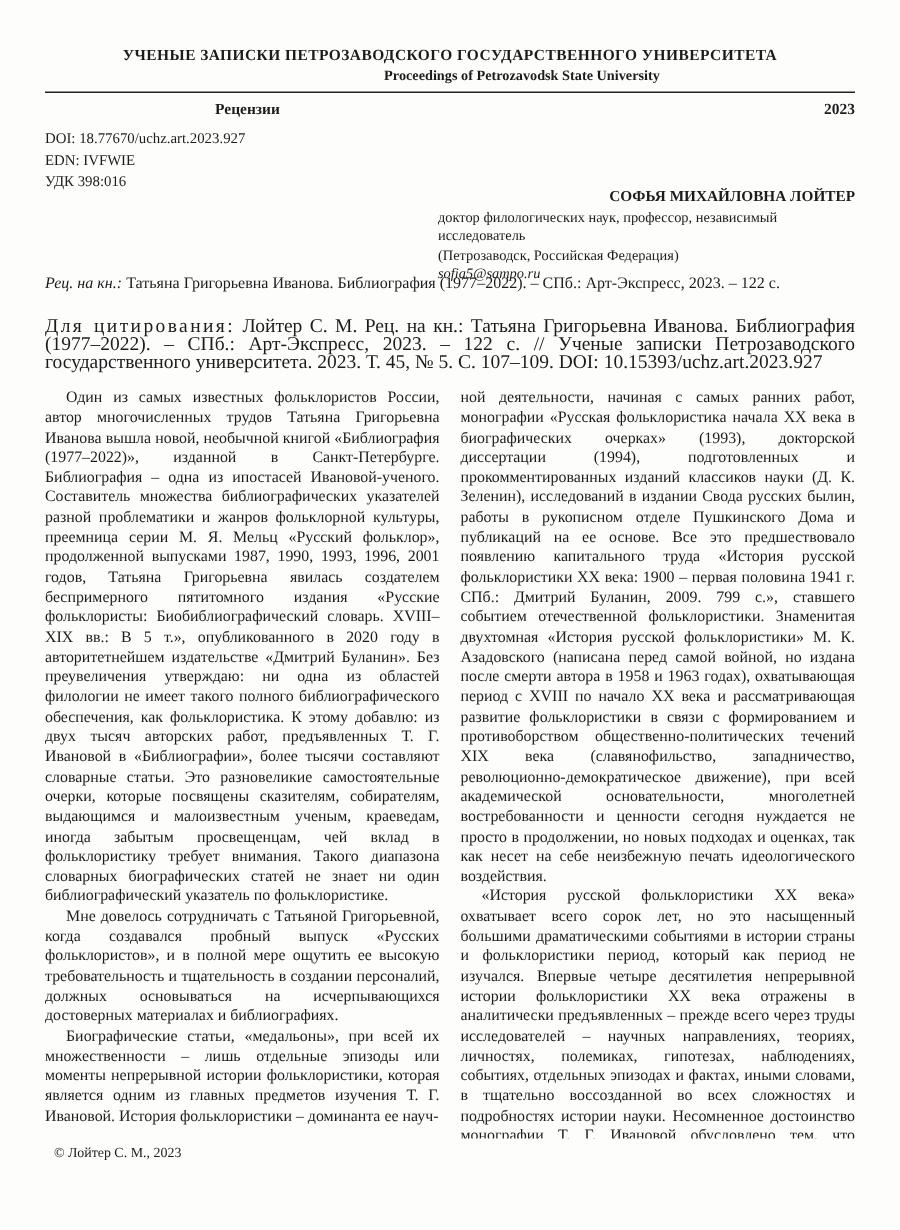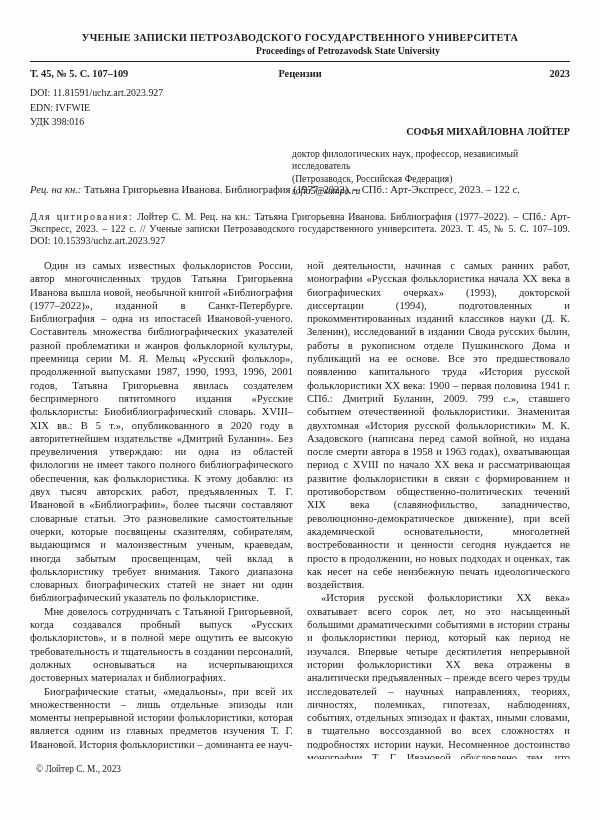--- a/index.html
+++ b/index.html
@@ -62,40 +62,40 @@
     position: absolute;
     top: 126px; left: 292px;
     width: 278px;
     font-size: 9.6px;
     line-height: 12.2px;
   }
   .author .aname {
     font-size: 10.2px;
     font-weight: bold;
     text-align: right;
-    margin-bottom: 10px;
+    margin-bottom: 2px;
   }
   .author .email { font-style: italic; }
   .rtitle {
     position: absolute;
     top: 183px; left: 30px;
     width: 540px;
     margin: 0;
     font-size: 10.7px;
     line-height: 12.9px;
     text-align: justify;
   }
   .rtitle .rlabel { font-style: italic; font-weight: normal; }
   .rtitle strong { font-weight: normal; }
   .citation {
     position: absolute;
     top: 211px; left: 30px;
     width: 540px;
     margin: 0;
-    font-size: 10px;
+    font-size: 13px;
     line-height: 11.9px;
     text-align: justify;
   }
   .citation .clabel { letter-spacing: 1.6px; }
   .columns {
     position: absolute;
     top: 259px; left: 30px;
     width: 540px;
     height: 500px;
     overflow: hidden;
@@ -122,27 +122,26 @@
 <body>
 
 <div class="page">
 
   <div class="jtitle">УЧЕНЫЕ ЗАПИСКИ ПЕТРОЗАВОДСКОГО ГОСУДАРСТВЕННОГО УНИВЕРСИТЕТА</div>
   <div class="jsub">Proceedings of Petrozavodsk State University</div>
 
   <div class="rule"></div>
 
   <div class="inforow">
-    <span class="cell-l">Т. 45, № 5. С. 107–109</span>
     <span class="cell-c">Рецензии</span>
     <span class="cell-r">2023</span>
   </div>
 
   <div class="meta">
-    <div>DOI: 11.81591/uchz.art.2023.927</div>
+    <div>DOI: 18.77670/uchz.art.2023.927</div>
     <div>EDN: IVFWIE</div>
     <div>УДК 398:016</div>
   </div>
 
   <div class="author">
     <div class="aname">СОФЬЯ МИХАЙЛОВНА ЛОЙТЕР</div>
     <div class="aline">доктор филологических наук, профессор, независимый исследователь</div>
     <div class="aline">(Петрозаводск, Российская Федерация)</div>
     <div class="aline email">sofia5@sampo.ru</div>
   </div>

